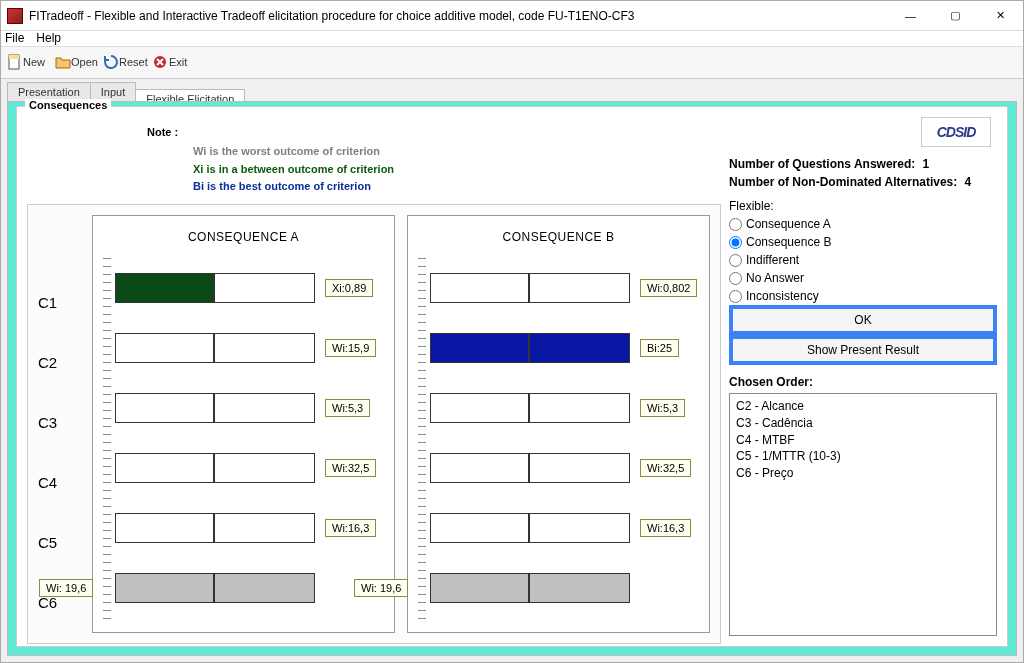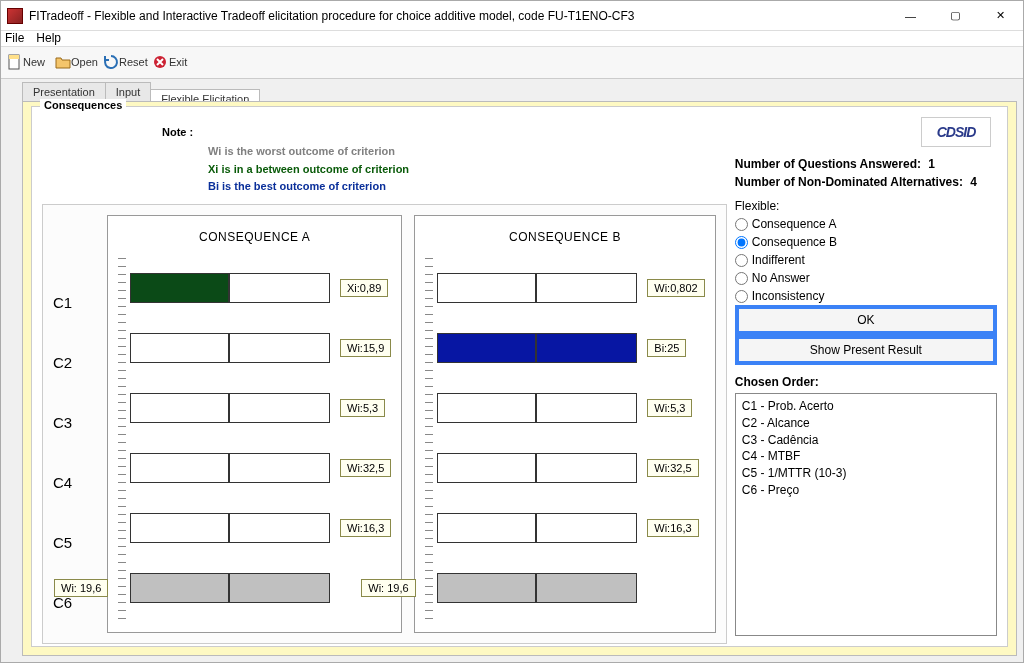--- a/index.html
+++ b/index.html
@@ -50,38 +50,38 @@
     padding: 2px 6px; gap: 10px;
     border-bottom: 1px solid #ccc;
   }
   .tb-item {
     display:flex; flex-direction:row; align-items:center;
     font-size: 11px; color:#333; width: 38px;
   }
   .tb-icon { width: 18px; height: 18px; display:flex; align-items:center; justify-content:center; }
 
   .client {
-    flex:1; background:#f0f0f0; padding:0 6px 6px 21px;
+    flex:1; background:#f0f0f0; padding:0 6px 6px 6px;
   }
   .tabs {
     display:flex; align-items:flex-end; height: 22px;
   }
   .tab {
     padding: 3px 10px;
     border:1px solid #bbb;
     border-bottom:none;
     background:#e8e8e8;
     margin-right:-1px;
     font-size:11px;
     color:#333;
   }
   .tab.active { background:#fff;  position:relative; top:7px; }
   .tabpage {
     border:1px solid #bbb;
-    background:#fef9c3;
+    background:#5eead4;
     height: 555px;
     padding: 4px 8px 8px 8px;
     position:relative;
   }
   .groupbox {
     border:1px solid #ccc;
     position:relative;
     padding:10px;
     background:#fff;
   }
@@ -421,21 +421,20 @@
               <label><input type="radio" name="q" style=""><span>Indifferent</span></label>
               <label><input type="radio" name="q" style=""><span>No Answer</span></label>
               <label><input type="radio" name="q" style=""><span>Inconsistency</span></label>
             </div>
 
             <button class="side-btn">OK</button>
             <button class="side-btn">Show Present Result</button>
 
             <div class="chosen-header">Chosen Order:</div>
             <div class="chosen-list" id="chosenList">
-                <div>C1 - Prob. Acerto</div>
                 <div>C2 - Alcance</div>
                 <div>C3 - Cadência</div>
                 <div>C4 - MTBF</div>
                 <div>C5 - 1/MTTR (10-3)</div>
                 <div>C6 - Preço</div>
               </div>
           </div>
         </div>
       </div>
     </div>

